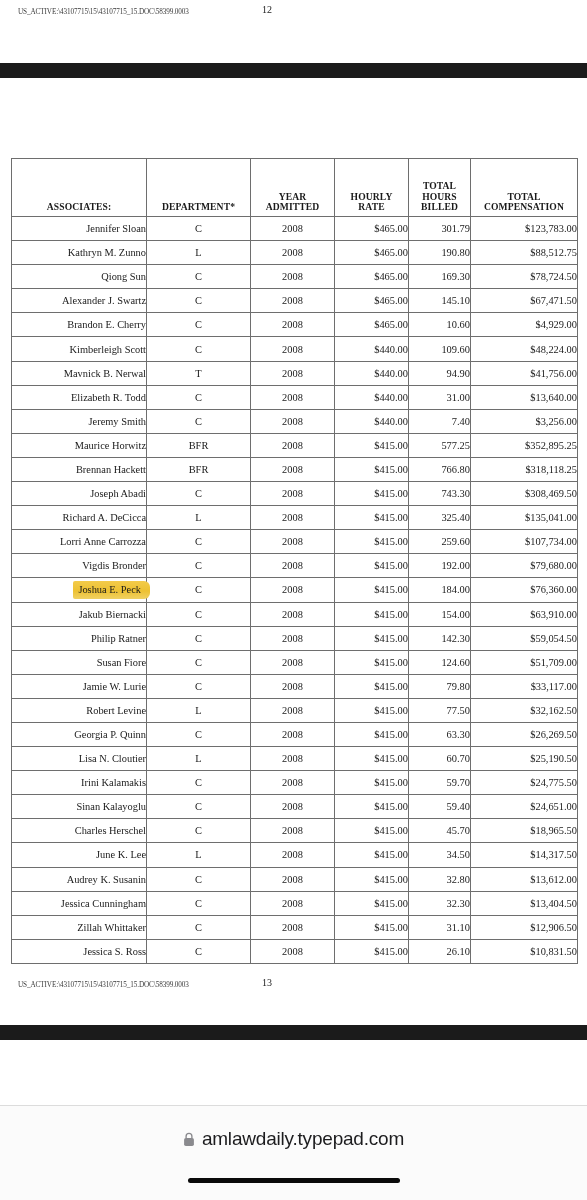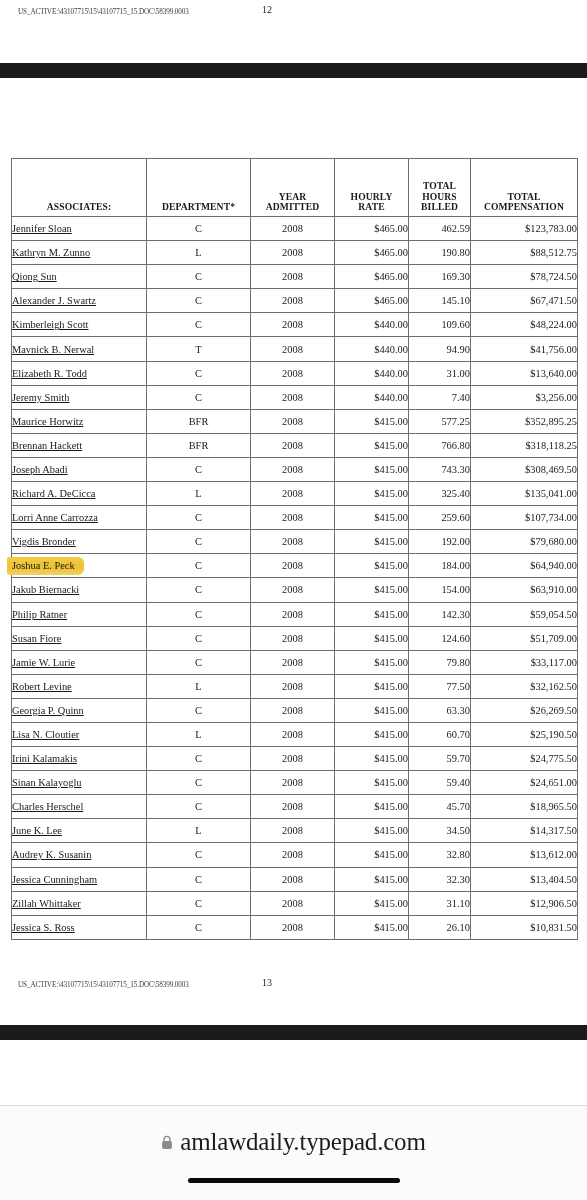--- a/index.html
+++ b/index.html
@@ -91,24 +91,23 @@
     padding-bottom: 3px;
     letter-spacing: 0.1px;
     margin-top: 21px;
   }
   table.assoc thead th .hl { display: block; }
   table.assoc tbody td {
     height: 24.1px;
     font-size: 10.4px;
   }
   td.c-name {
-    text-align: left;
+    text-align: right;
     padding-left: 5px;
     position: relative;
-    text-decoration: underline;
   }
   td.c-dept, td.c-year { text-align: center; }
   td.c-rate, td.c-hours, td.c-comp {
     text-align: right;
     padding-right: 5px;
   }
 
   
   td.c-name.hilite .hl-name {
     position: relative;
@@ -190,22 +189,22 @@
     gap: 7px;
   }
   .lock-icon {
     width: 12px;
     height: 15px;
     display: block;
     flex: 0 0 auto;
     margin-top: 1px;
   }
   .url-text {
-    font-family: Liberation Serif, serif;
-    font-size: 25px;
+    font-family: Liberation Sans, sans-serif;
+    font-size: 19px;
     color: #1c1c1e;
     letter-spacing: -0.2px;
   }
   .home-indicator {
     position: absolute;
     left: 188px;
     top: 1178px;
     width: 212px;
     height: 5px;
     background: #0a0a0a;
@@ -260,21 +259,21 @@
             <span class="hl">COMPENSATION</span>
           </th>
         </tr>
       </thead>
       <tbody id="assoc-body">
           <tr>
             <td class="c-name">Jennifer Sloan</td>
             <td class="c-dept">C</td>
             <td class="c-year">2008</td>
             <td class="c-rate">$465.00</td>
-            <td class="c-hours">462.59</td>
+            <td class="c-hours">301.79</td>
             <td class="c-comp">$123,783.00</td>
           </tr>
           <tr>
             <td class="c-name">Kathryn M. Zunno</td>
             <td class="c-dept">L</td>
             <td class="c-year">2008</td>
             <td class="c-rate">$465.00</td>
             <td class="c-hours">190.80</td>
             <td class="c-comp">$88,512.75</td>
           </tr>
@@ -288,20 +287,28 @@
           </tr>
           <tr>
             <td class="c-name">Alexander J. Swartz</td>
             <td class="c-dept">C</td>
             <td class="c-year">2008</td>
             <td class="c-rate">$465.00</td>
             <td class="c-hours">145.10</td>
             <td class="c-comp">$67,471.50</td>
           </tr>
           <tr>
+            <td class="c-name">Brandon E. Cherry</td>
+            <td class="c-dept">C</td>
+            <td class="c-year">2008</td>
+            <td class="c-rate">$465.00</td>
+            <td class="c-hours">10.60</td>
+            <td class="c-comp">$4,929.00</td>
+          </tr>
+          <tr>
             <td class="c-name">Kimberleigh Scott</td>
             <td class="c-dept">C</td>
             <td class="c-year">2008</td>
             <td class="c-rate">$440.00</td>
             <td class="c-hours">109.60</td>
             <td class="c-comp">$48,224.00</td>
           </tr>
           <tr>
             <td class="c-name">Mavnick B. Nerwal</td>
             <td class="c-dept">T</td>
@@ -373,21 +380,21 @@
             <td class="c-rate">$415.00</td>
             <td class="c-hours">192.00</td>
             <td class="c-comp">$79,680.00</td>
           </tr>
           <tr>
             <td class="c-name hilite"><span class="hl-name">Joshua E. Peck</span></td>
             <td class="c-dept">C</td>
             <td class="c-year">2008</td>
             <td class="c-rate">$415.00</td>
             <td class="c-hours">184.00</td>
-            <td class="c-comp">$64,940.00</td>
+            <td class="c-comp">$76,360.00</td>
           </tr>
           <tr>
             <td class="c-name">Jakub Biernacki</td>
             <td class="c-dept">C</td>
             <td class="c-year">2008</td>
             <td class="c-rate">$415.00</td>
             <td class="c-hours">154.00</td>
             <td class="c-comp">$63,910.00</td>
           </tr>
           <tr>

